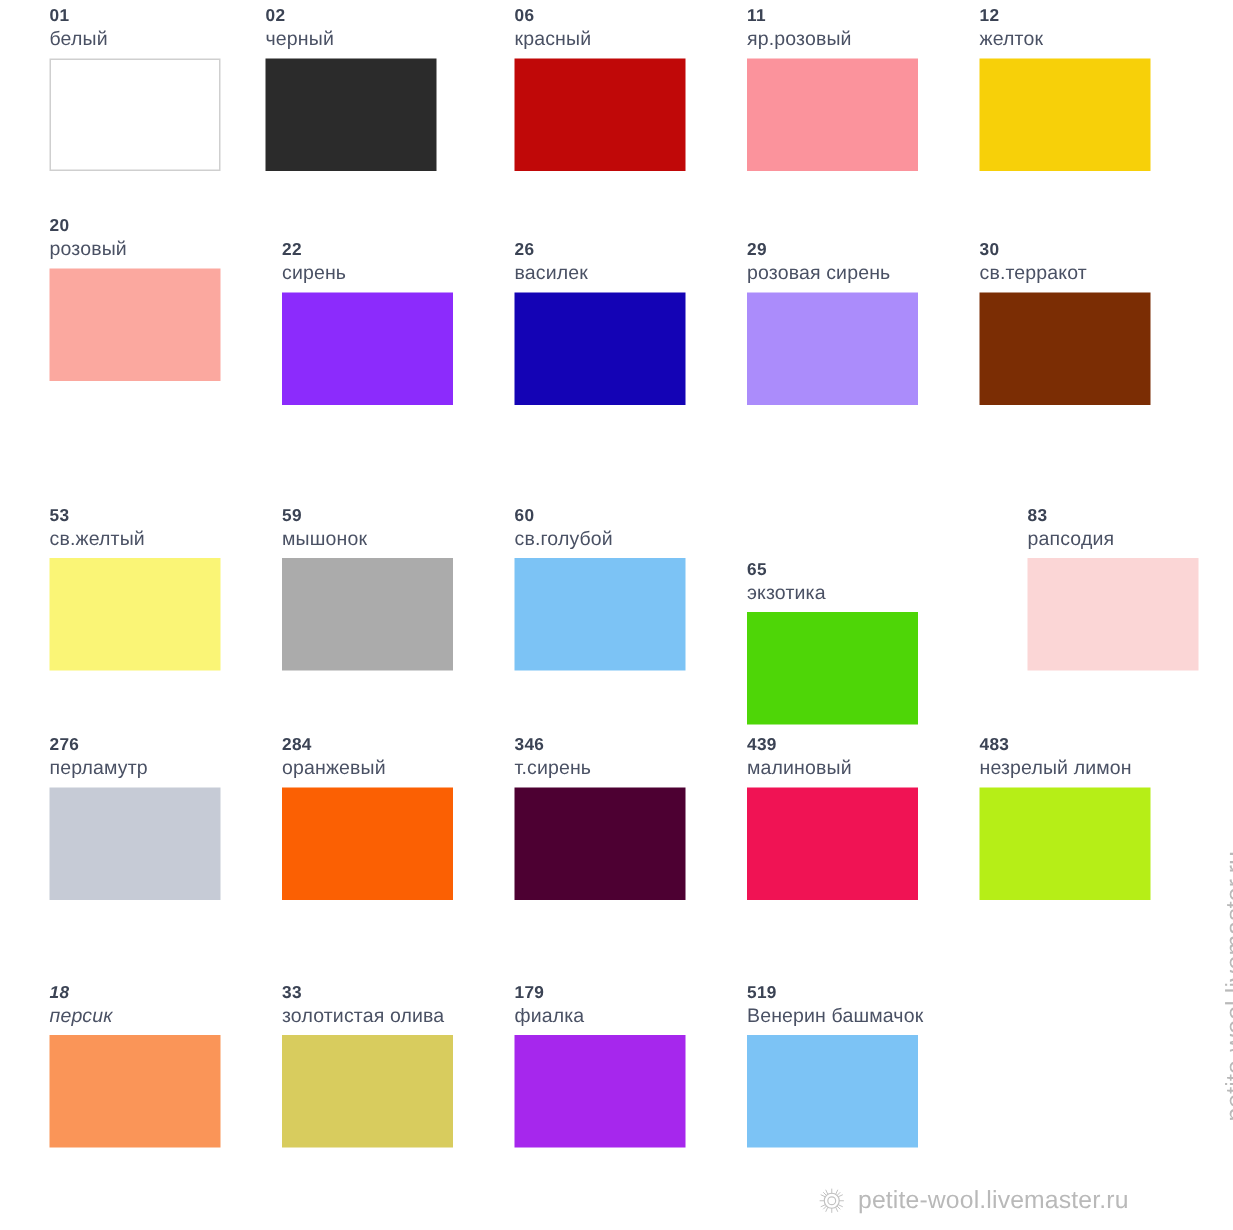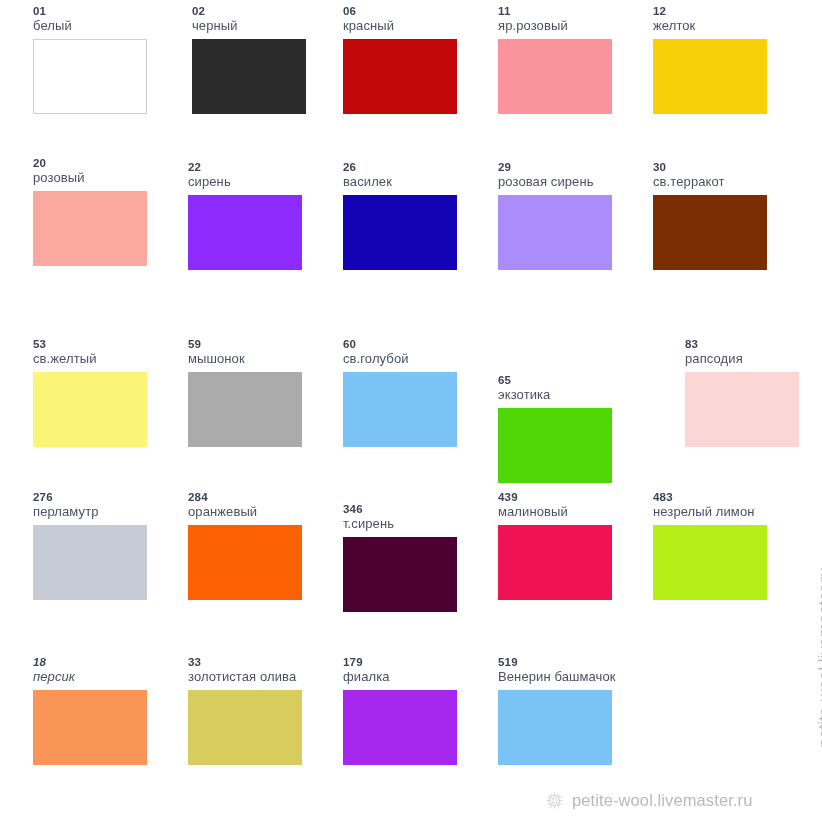--- a/index.html
+++ b/index.html
@@ -100,41 +100,41 @@
 </style>
 </head>
 <body>
 
 <div id="swatch-grid">
     <div class="swatch-cell" style="left: 33px; top: 4px;">
       <div class="swatch-code">01</div>
       <div class="swatch-name">белый</div>
       <div class="swatch-chip bordered" style="background: rgb(255, 255, 255);"></div>
     </div>
-    <div class="swatch-cell" style="left: 192px; top: 4px;">
+    <div class="swatch-cell" style="left: 177px; top: 4px;">
       <div class="swatch-code">02</div>
       <div class="swatch-name">черный</div>
       <div class="swatch-chip" style="background: rgb(43, 43, 43);"></div>
     </div>
     <div class="swatch-cell" style="left: 343px; top: 4px;">
       <div class="swatch-code">06</div>
       <div class="swatch-name">красный</div>
       <div class="swatch-chip" style="background: rgb(192, 8, 8);"></div>
     </div>
     <div class="swatch-cell" style="left: 498px; top: 4px;">
       <div class="swatch-code">11</div>
       <div class="swatch-name">яр.розовый</div>
       <div class="swatch-chip" style="background: rgb(251, 147, 156);"></div>
     </div>
     <div class="swatch-cell" style="left: 653px; top: 4px;">
       <div class="swatch-code">12</div>
       <div class="swatch-name">желток</div>
       <div class="swatch-chip" style="background: rgb(247, 208, 9);"></div>
     </div>
-    <div class="swatch-cell" style="left: 33px; top: 156px;">
+    <div class="swatch-cell" style="left: 33px; top: 144px;">
       <div class="swatch-code">20</div>
       <div class="swatch-name">розовый</div>
       <div class="swatch-chip" style="background: rgb(251, 168, 159);"></div>
     </div>
     <div class="swatch-cell" style="left: 188px; top: 160px;">
       <div class="swatch-code">22</div>
       <div class="swatch-name">сирень</div>
       <div class="swatch-chip" style="background: rgb(140, 43, 252);"></div>
     </div>
     <div class="swatch-cell" style="left: 343px; top: 160px;">
@@ -180,21 +180,21 @@
     <div class="swatch-cell" style="left: 33px; top: 490px;">
       <div class="swatch-code">276</div>
       <div class="swatch-name">перламутр</div>
       <div class="swatch-chip" style="background: rgb(198, 203, 214);"></div>
     </div>
     <div class="swatch-cell" style="left: 188px; top: 490px;">
       <div class="swatch-code">284</div>
       <div class="swatch-name">оранжевый</div>
       <div class="swatch-chip" style="background: rgb(251, 96, 3);"></div>
     </div>
-    <div class="swatch-cell" style="left: 343px; top: 490px; margin-top: 12px;">
+    <div class="swatch-cell" style="left: 343px; top: 490px;">
       <div class="swatch-code">346</div>
       <div class="swatch-name">т.сирень</div>
       <div class="swatch-chip" style="background: rgb(77, 0, 50);"></div>
     </div>
     <div class="swatch-cell" style="left: 498px; top: 490px;">
       <div class="swatch-code">439</div>
       <div class="swatch-name">малиновый</div>
       <div class="swatch-chip" style="background: rgb(240, 19, 84);"></div>
     </div>
     <div class="swatch-cell" style="left: 653px; top: 490px;">

